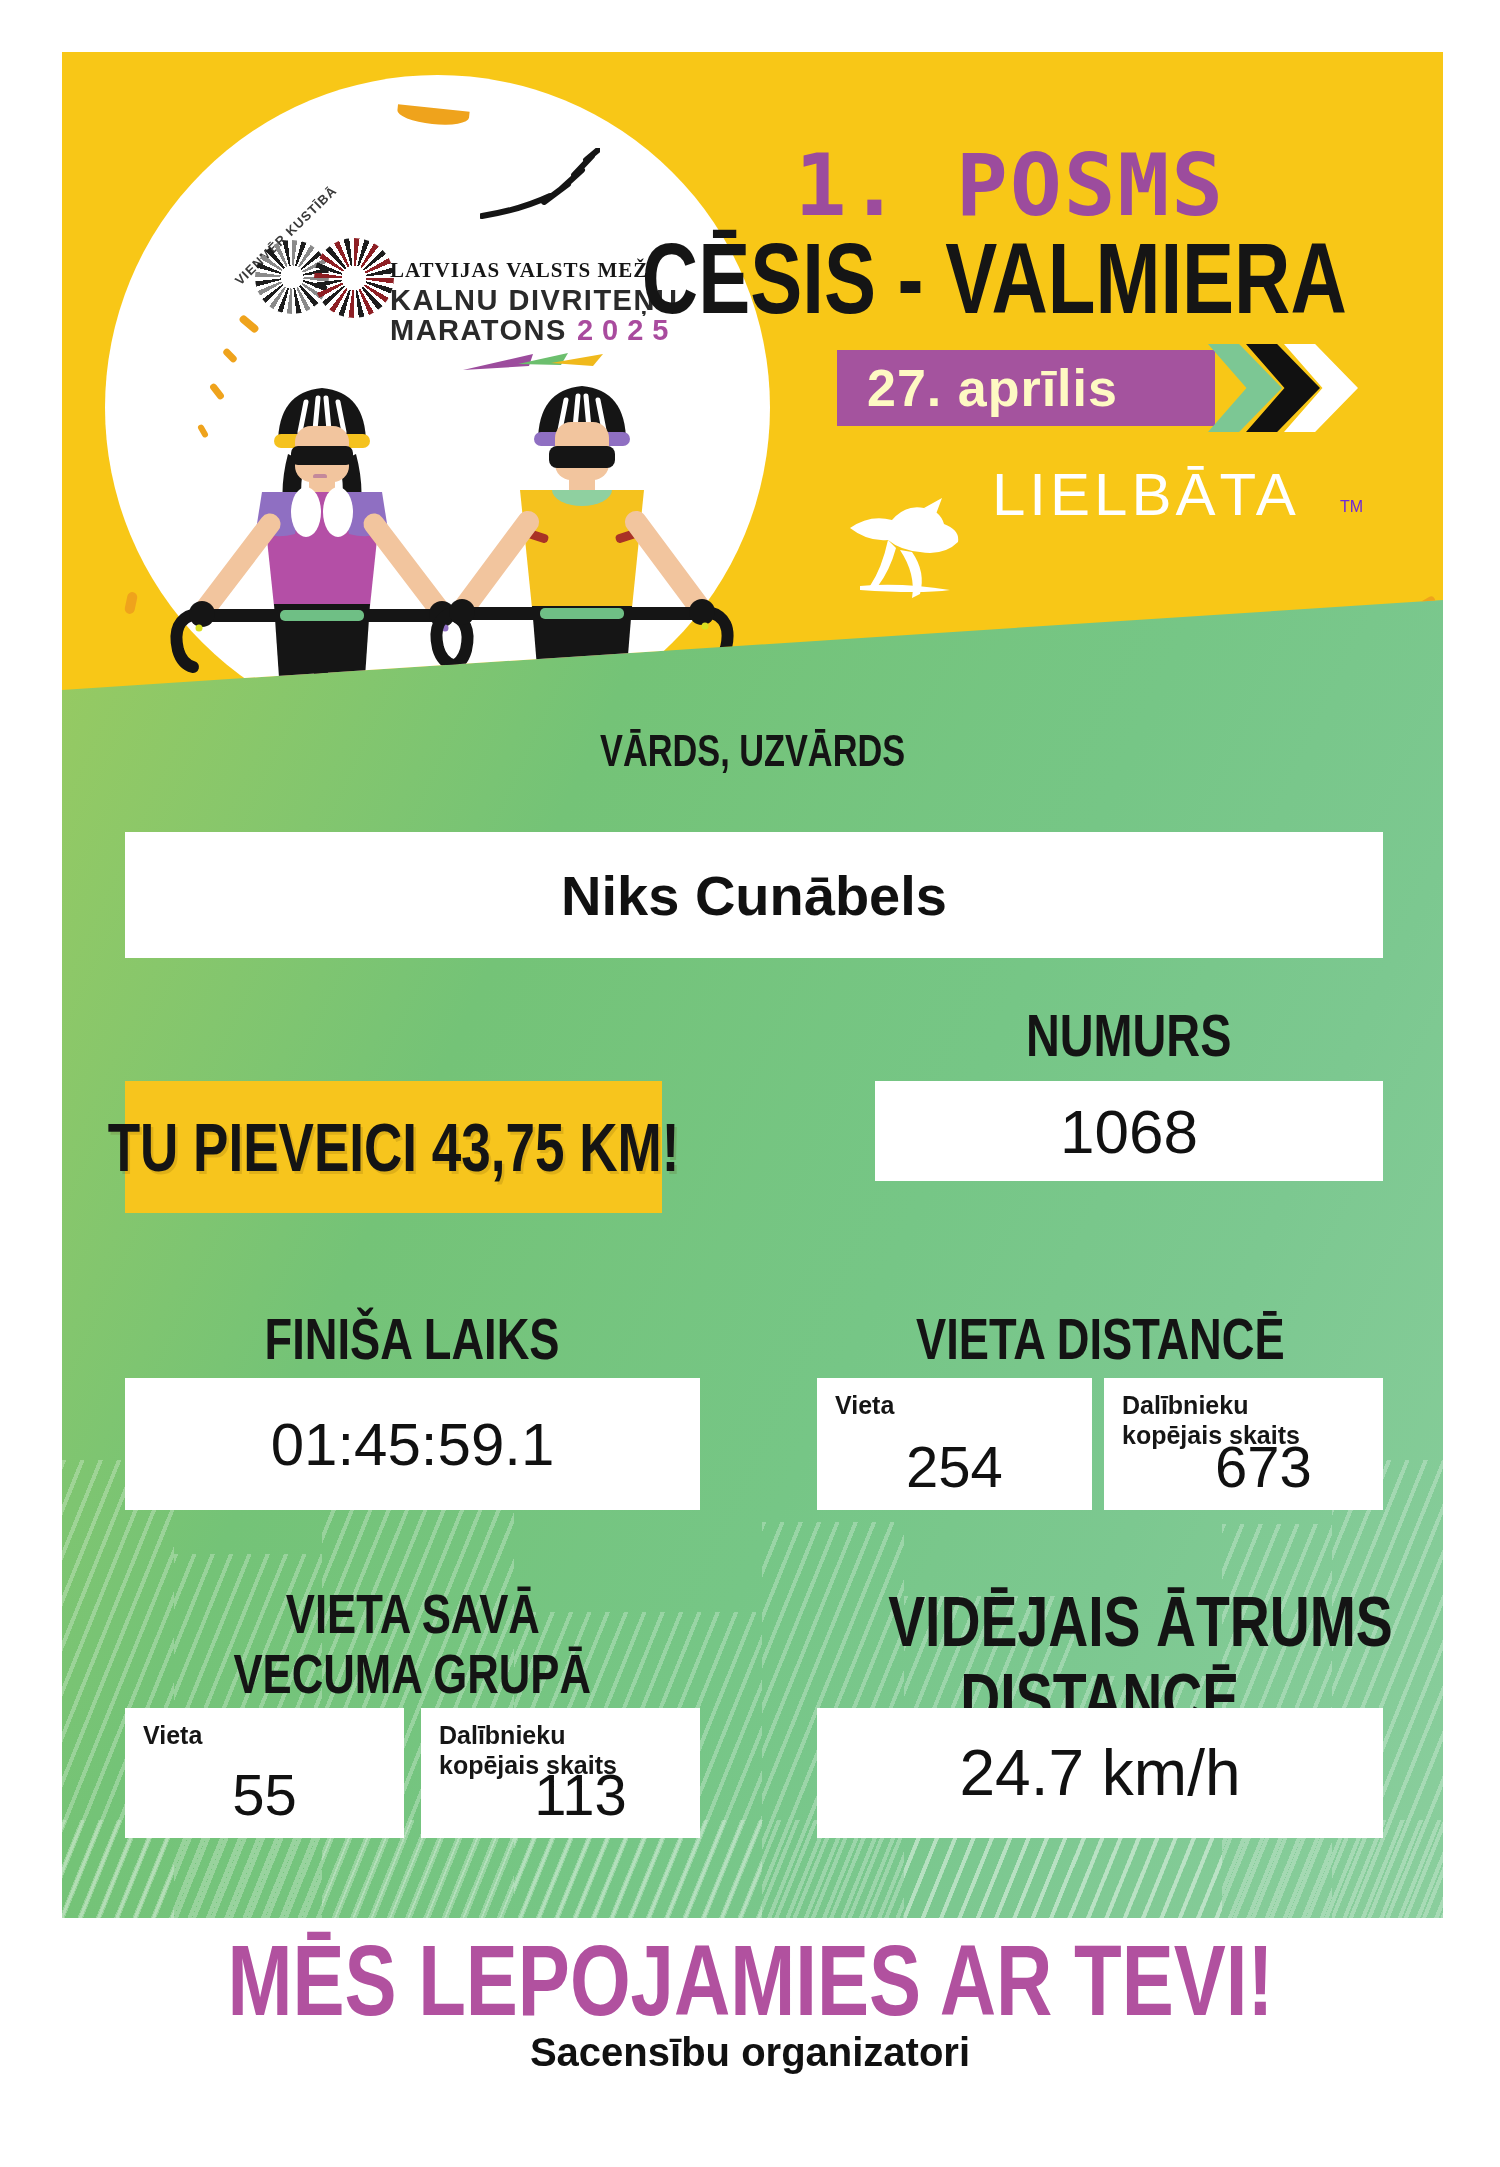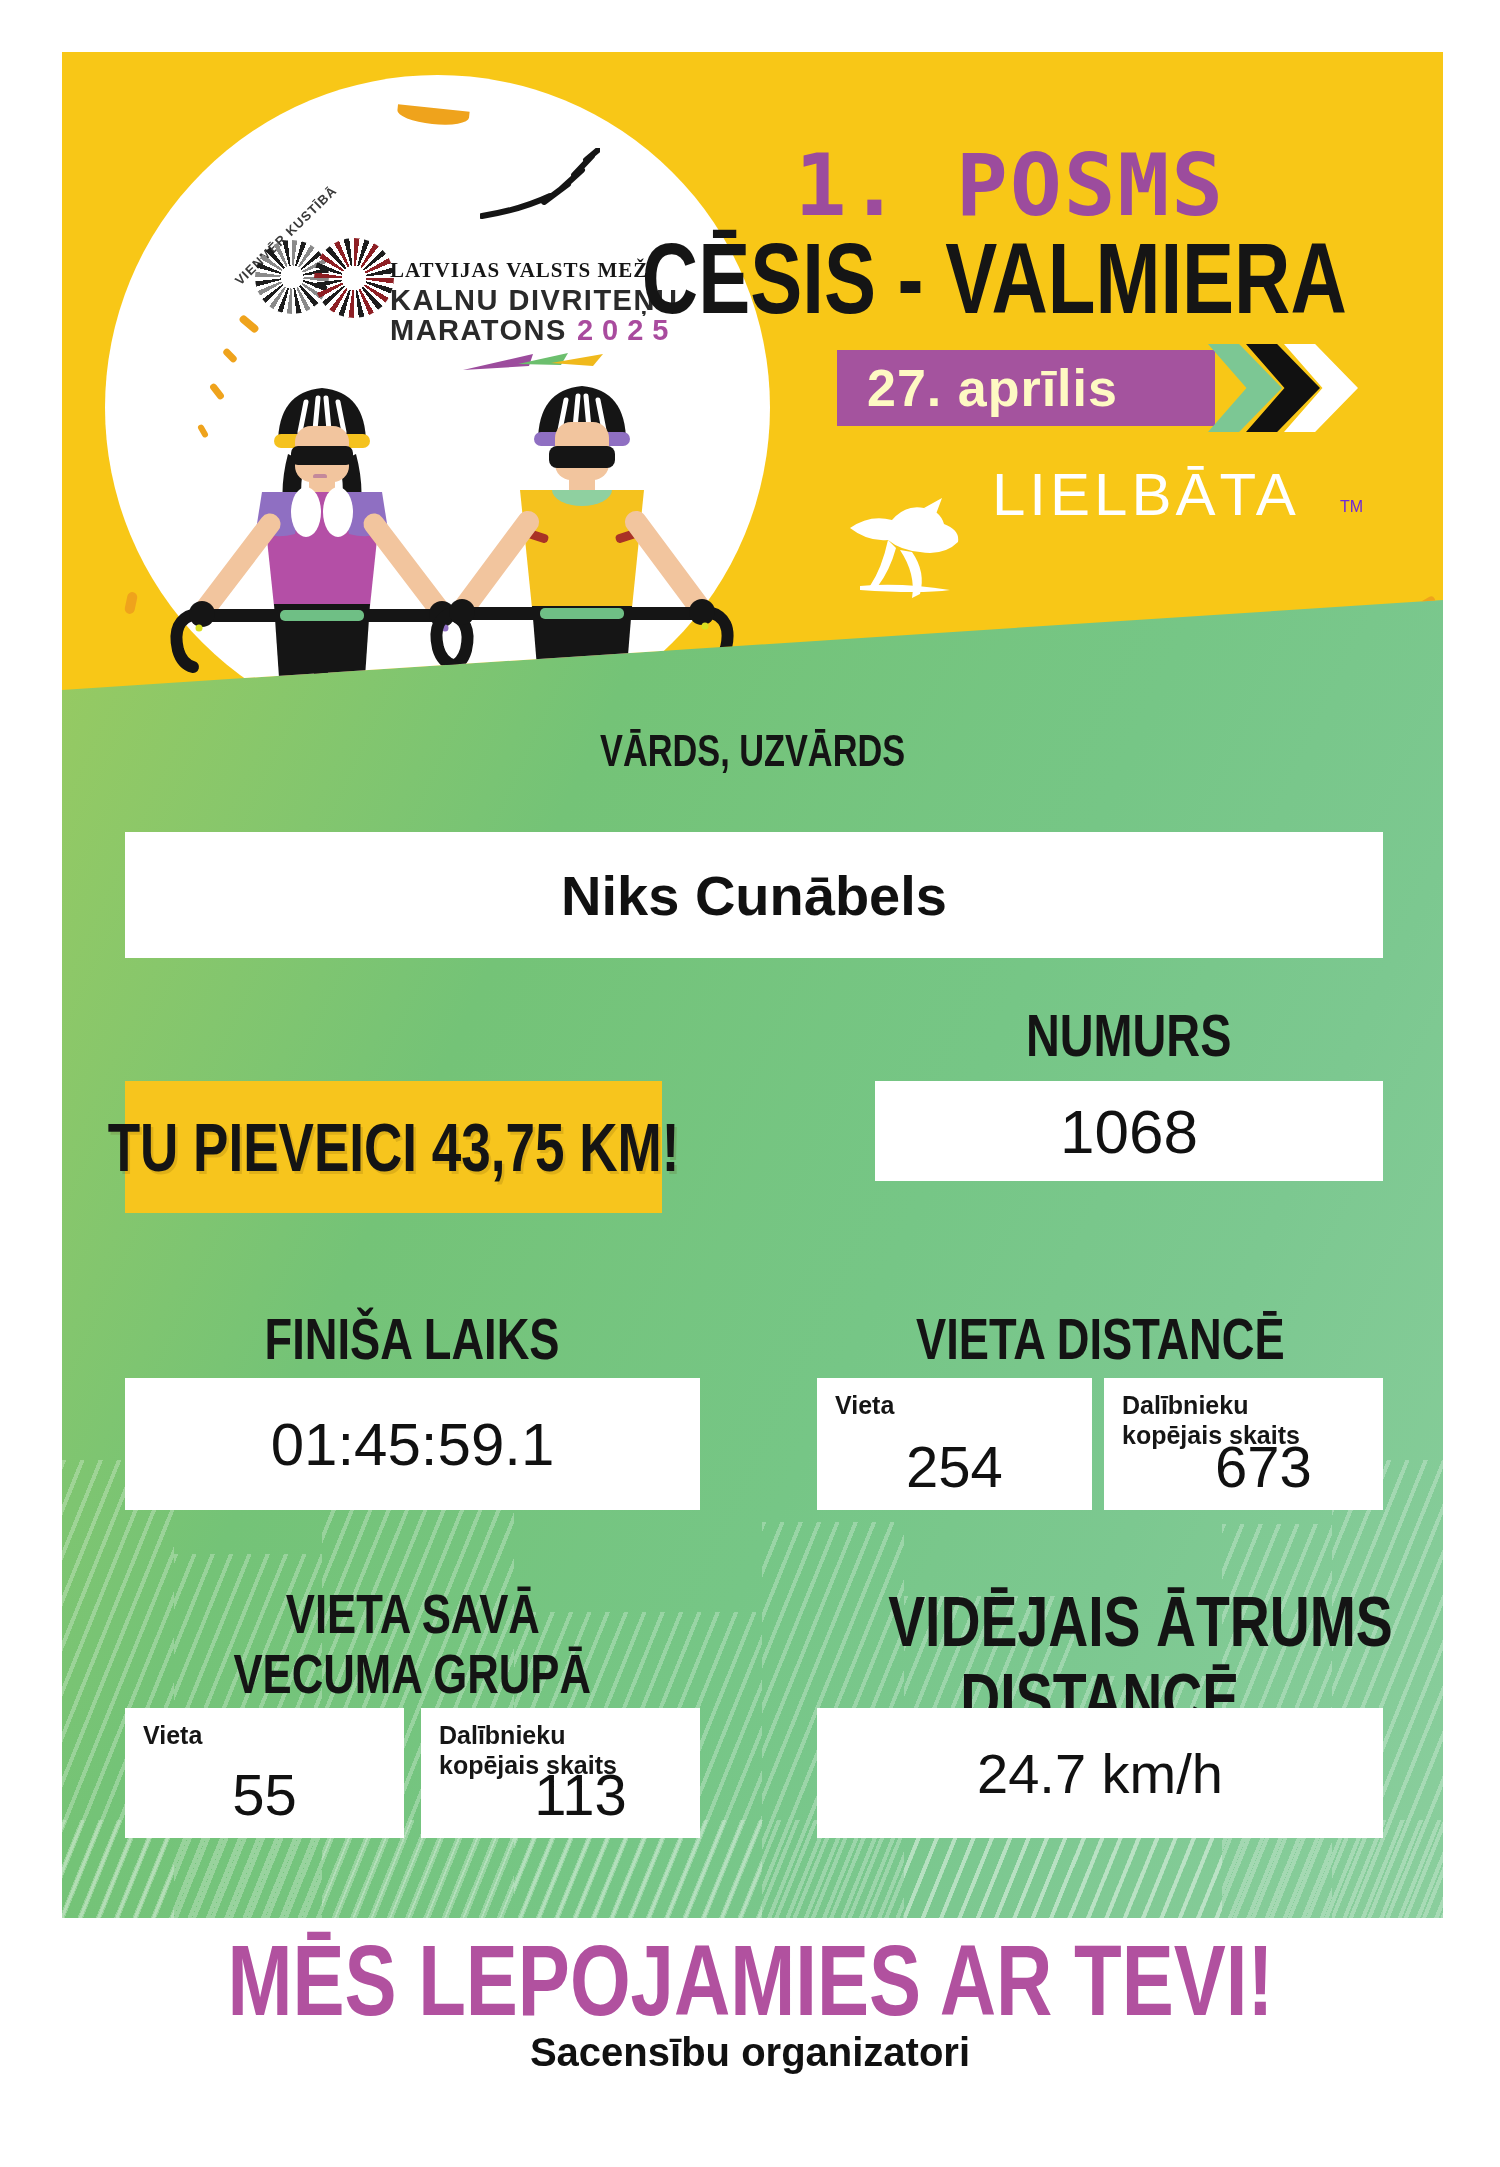--- a/index.html
+++ b/index.html
@@ -130,21 +130,21 @@
       <div class="lbl">Vieta</div>
       <div class="val bottom" style="font-size:58px">55</div>
     </div>
 
     <div class="wbox" style="left:359px;top:1656px;width:279px;height:130px">
       <div class="lbl" style="width:230px">Dalībnieku kopējais skaits</div>
       <div class="val bottom" style="font-size:58px;left:40px">113</div>
     </div>
 
     <div class="wbox" style="left:755px;top:1656px;width:566px;height:130px">
-      <div class="val center" style="font-size:56px">24.7 km/h</div>
+      <div class="val center" style="font-size:64px">24.7 km/h</div>
     </div>
 
     <div class="header-yellow">
       <div class="logo-circle"></div>
 
       <div class="splat" style="left:335px;top:56px;width:72px;height:16px;border-radius:0 0 80% 80%/0 0 100% 100%;transform:rotate(6deg)"></div>
       <div class="splat" style="left:176px;top:268px;width:22px;height:8px;transform:rotate(40deg)"></div>
       <div class="splat" style="left:160px;top:300px;width:16px;height:7px;transform:rotate(45deg)"></div>
       <div class="splat" style="left:146px;top:336px;width:18px;height:7px;transform:rotate(52deg)"></div>
       <div class="splat" style="left:134px;top:376px;width:14px;height:6px;transform:rotate(60deg)"></div>

